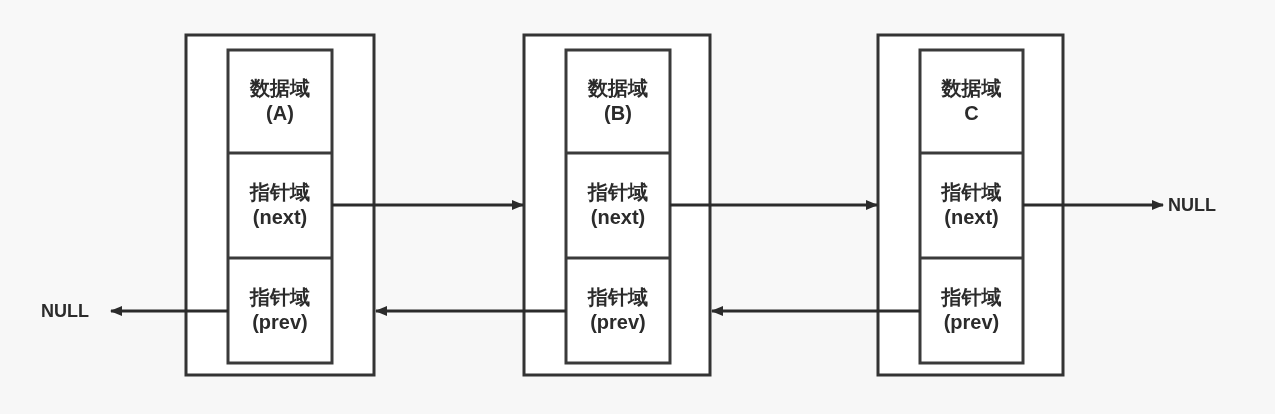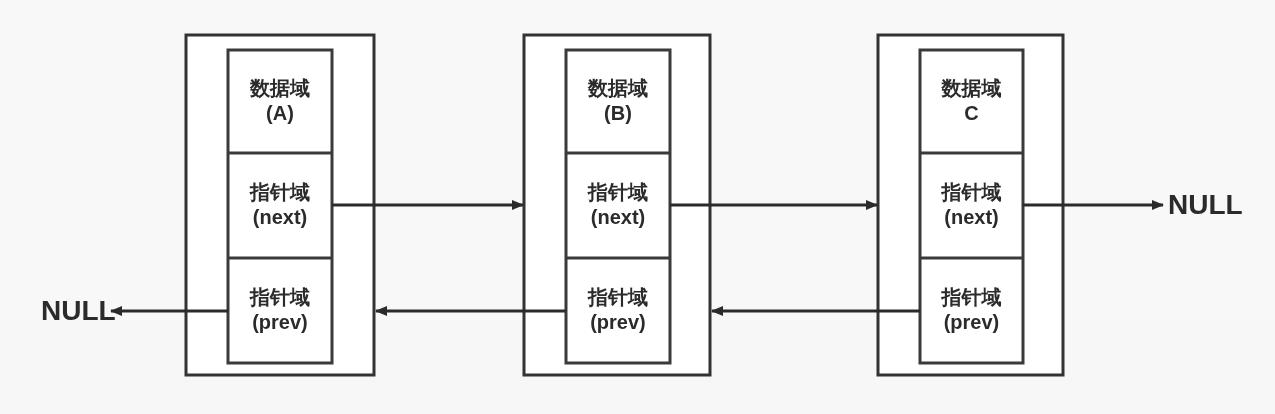--- a/index.html
+++ b/index.html
@@ -56,21 +56,21 @@
     font-weight: bold;
     font-size: 20px;
     line-height: 25px;
     color: #2b2b2b;
     pointer-events: none;
     white-space: pre-line;
   }
   .null-label {
     position: absolute;
     font-weight: bold;
-    font-size: 28px;
+    font-size: 18px;
     color: #2b2b2b;
     line-height: 22px;
   }
 </style>
 </head>
 <body>
 
 <div id="diagram-root">
 
   <svg class="canvas" viewBox="0 0 1275 414" xmlns="http://www.w3.org/2000/svg">

